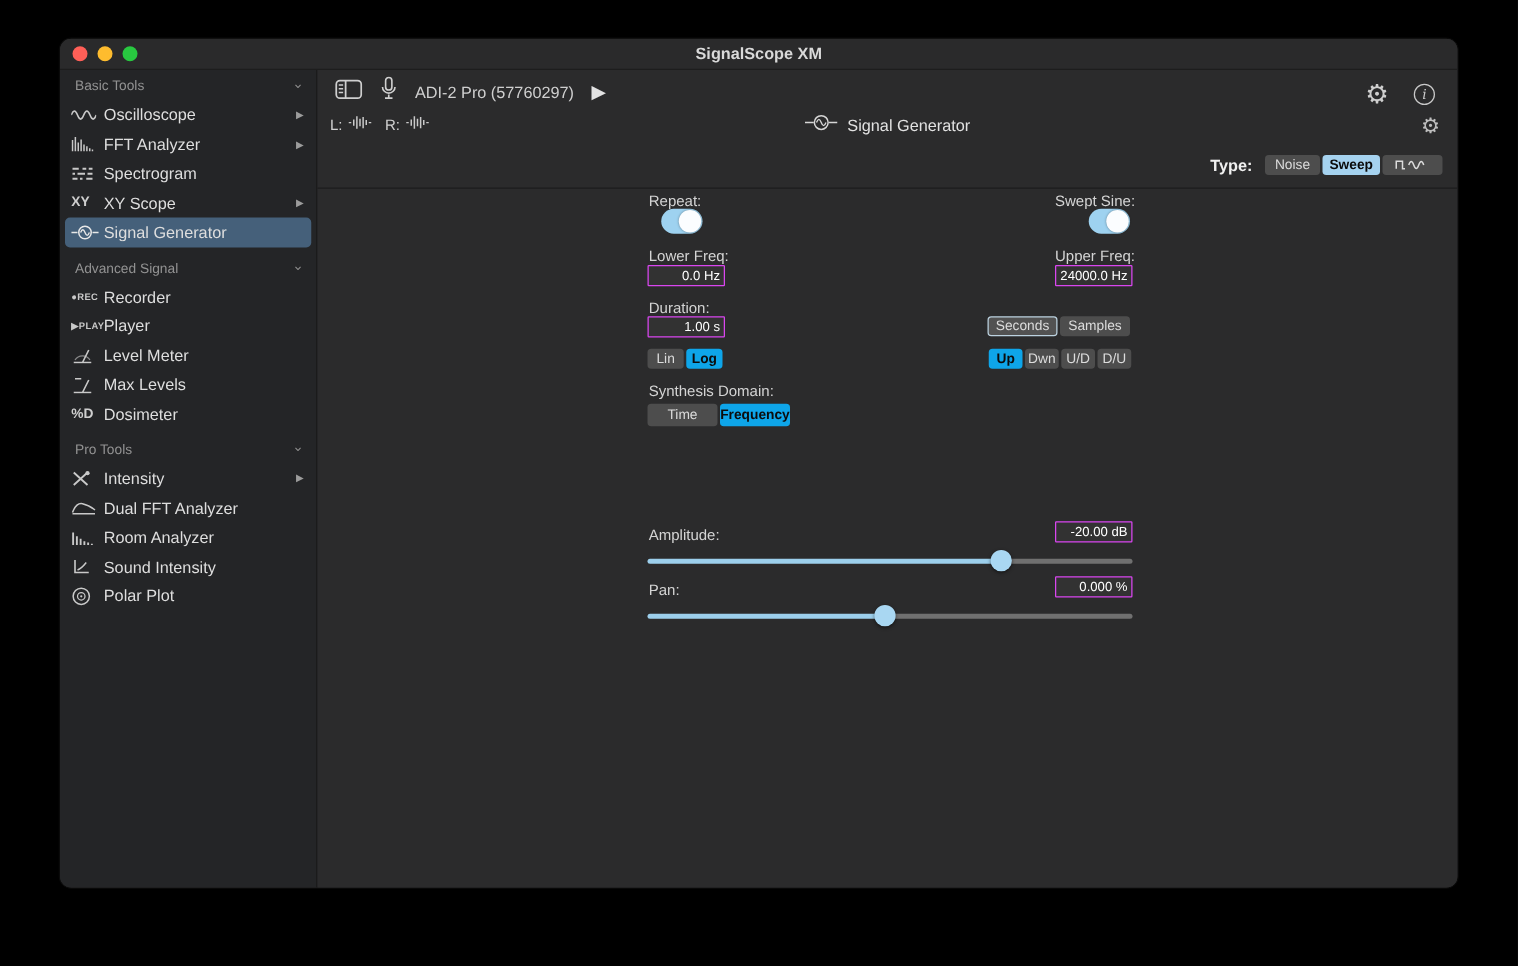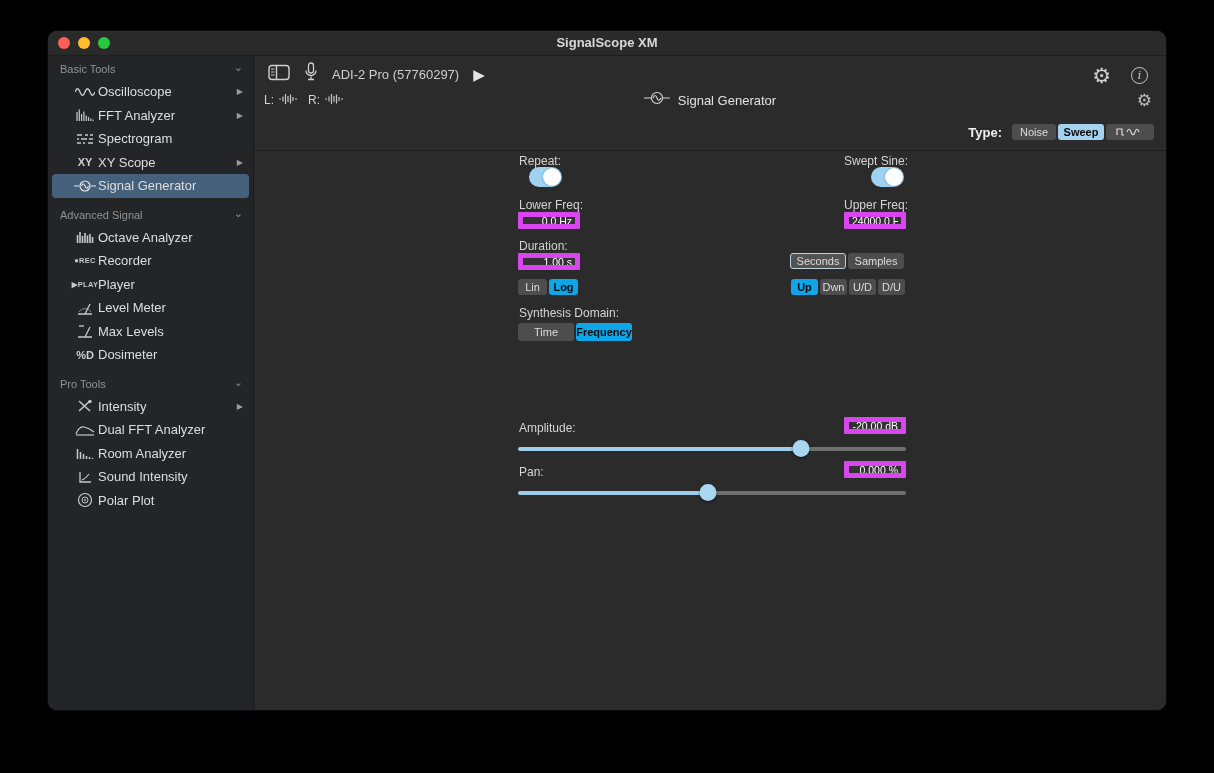--- a/index.html
+++ b/index.html
@@ -23,21 +23,21 @@
   .sidebar { width:206px; background:#242527; border-right:1px solid #191919; padding-top:3px; flex-shrink:0; }
   .main { flex:1; display:flex; flex-direction:column; background:#2b2b2c; }
 
   
   .section-header { display:flex; height:17px; padding:0 10px 0 12px;
     margin-top:4px; color:#929292; font-size:11px; }
   .section-header .chev { margin-left:auto; font-size:11px; color:#8d8d8d; line-height:8px; }
   .sb-item { display:flex; align-items:center; height:23.5px; margin:0 4px; padding:0 6px 0 5px;
     border-radius:4px; color:#dedede; font-size:13px; cursor:default; }
   .sb-item.selected { background:#45607a; }
-  .sb-icon { width:26px; display:flex; justify-content:center; align-items:center; flex-shrink:0; color:#c9c9c9;margin-left:15px; }
+  .sb-icon { width:26px; display:flex; justify-content:flex-start; align-items:center; flex-shrink:0; color:#c9c9c9; }
   .sb-icon svg { display:block; }
   .sb-icon .glyph-sm { font-size:7.5px; letter-spacing:.3px; color:#c9c9c9; font-weight:700; white-space:nowrap; }
   .sb-icon .glyph-md { font-size:11px; color:#cfcfcf; font-weight:700; }
   .sb-label { flex:1; white-space:nowrap; overflow:hidden; }
   .sb-arrow { font-size:8px; color:#9c9c9c; margin-left:4px; }
 
   
   .toolbar1 { height:30px; display:flex; align-items:flex-end; padding:0 18px 0 14px; }
   .tb-group { display:flex; align-items:center; gap:14px; }
   .device-label { font-size:13px; color:#cfcfcf; }
@@ -69,21 +69,21 @@
   .seg-btn.sel-outline { border:1px solid #bcd2e0; background:#525252; }
   .w44{width:44px;} .w46{width:46px;} .w48{width:48px;} .w56{width:56px;} .w29{width:29px;} .w27{width:27px;}
   .seg-wave svg{ display:block; margin:0 auto; }
 
   
   .gen-panel { position:relative; flex:1; }
   .g-label { position:absolute; font-size:12px; color:#d4d4d4; white-space:nowrap; }
   .toggle { position:absolute; width:33px; height:20px; border-radius:10px; background:#9ed2f0; cursor:default; }
   .toggle::after { content:""; position:absolute; right:1px; top:1px; width:18px; height:18px;
     border-radius:50%; background:#fbfdff; box-shadow:0 0 2px rgba(0,0,0,.4); }
-  .g-field { position:absolute; width:62px; height:17px; background:#323232; border:5px solid #d946ef;
+  .g-field { position:absolute; width:62px; height:17px; background:#323232; border:1px solid #d946ef;
     color:#fff; font-family:inherit; font-size:10.5px; text-align:right; padding:0 3px; border-radius:1px; }
   .seg-abs { position:absolute; display:flex; gap:2px; }
   .slider { position:absolute; width:388px; height:17px; --pct:50%; cursor:default; }
   .slider::before { content:""; position:absolute; left:0; right:0; top:7px; height:3.5px; border-radius:2px;
     background:linear-gradient(to right, #9ccfec var(--pct), #707070 var(--pct)); }
   .slider::after { content:""; position:absolute; left:var(--pct); top:0; width:17px; height:17px;
     transform:translateX(-50%); border-radius:50%; background:#a9d7f2; box-shadow:0 1px 3px rgba(0,0,0,.55); }
 </style>
 </head>
 <body>
@@ -155,28 +155,20 @@
               </svg>
           </span>
           <span class="sb-label">Signal Generator</span>
         </div>
 
         <div class="section-header" style="margin-top:11px">
           <span>Advanced Signal</span>
           <span class="chev">⌄</span>
         </div>
 
-        <div class="sb-item">
-          <span class="sb-icon">
-            <svg width="18" height="14" viewBox="0 0 18 14">
-                <path d="M1.5 13V5 M4 13V2 M6.5 13V6 M9 13V3 M11.5 13V5.5 M14 13V4 M16.5 13V7" stroke="#c9c9c9" stroke-width="1.6" fill="none"></path>
-              </svg>
-          </span>
-          <span class="sb-label">Octave Analyzer</span>
-        </div>
 
         <div class="sb-item">
           <span class="sb-icon">
             <span class="glyph-sm">●REC</span>
           </span>
           <span class="sb-label">Recorder</span>
         </div>
 
         <div class="sb-item">
           <span class="sb-icon">

